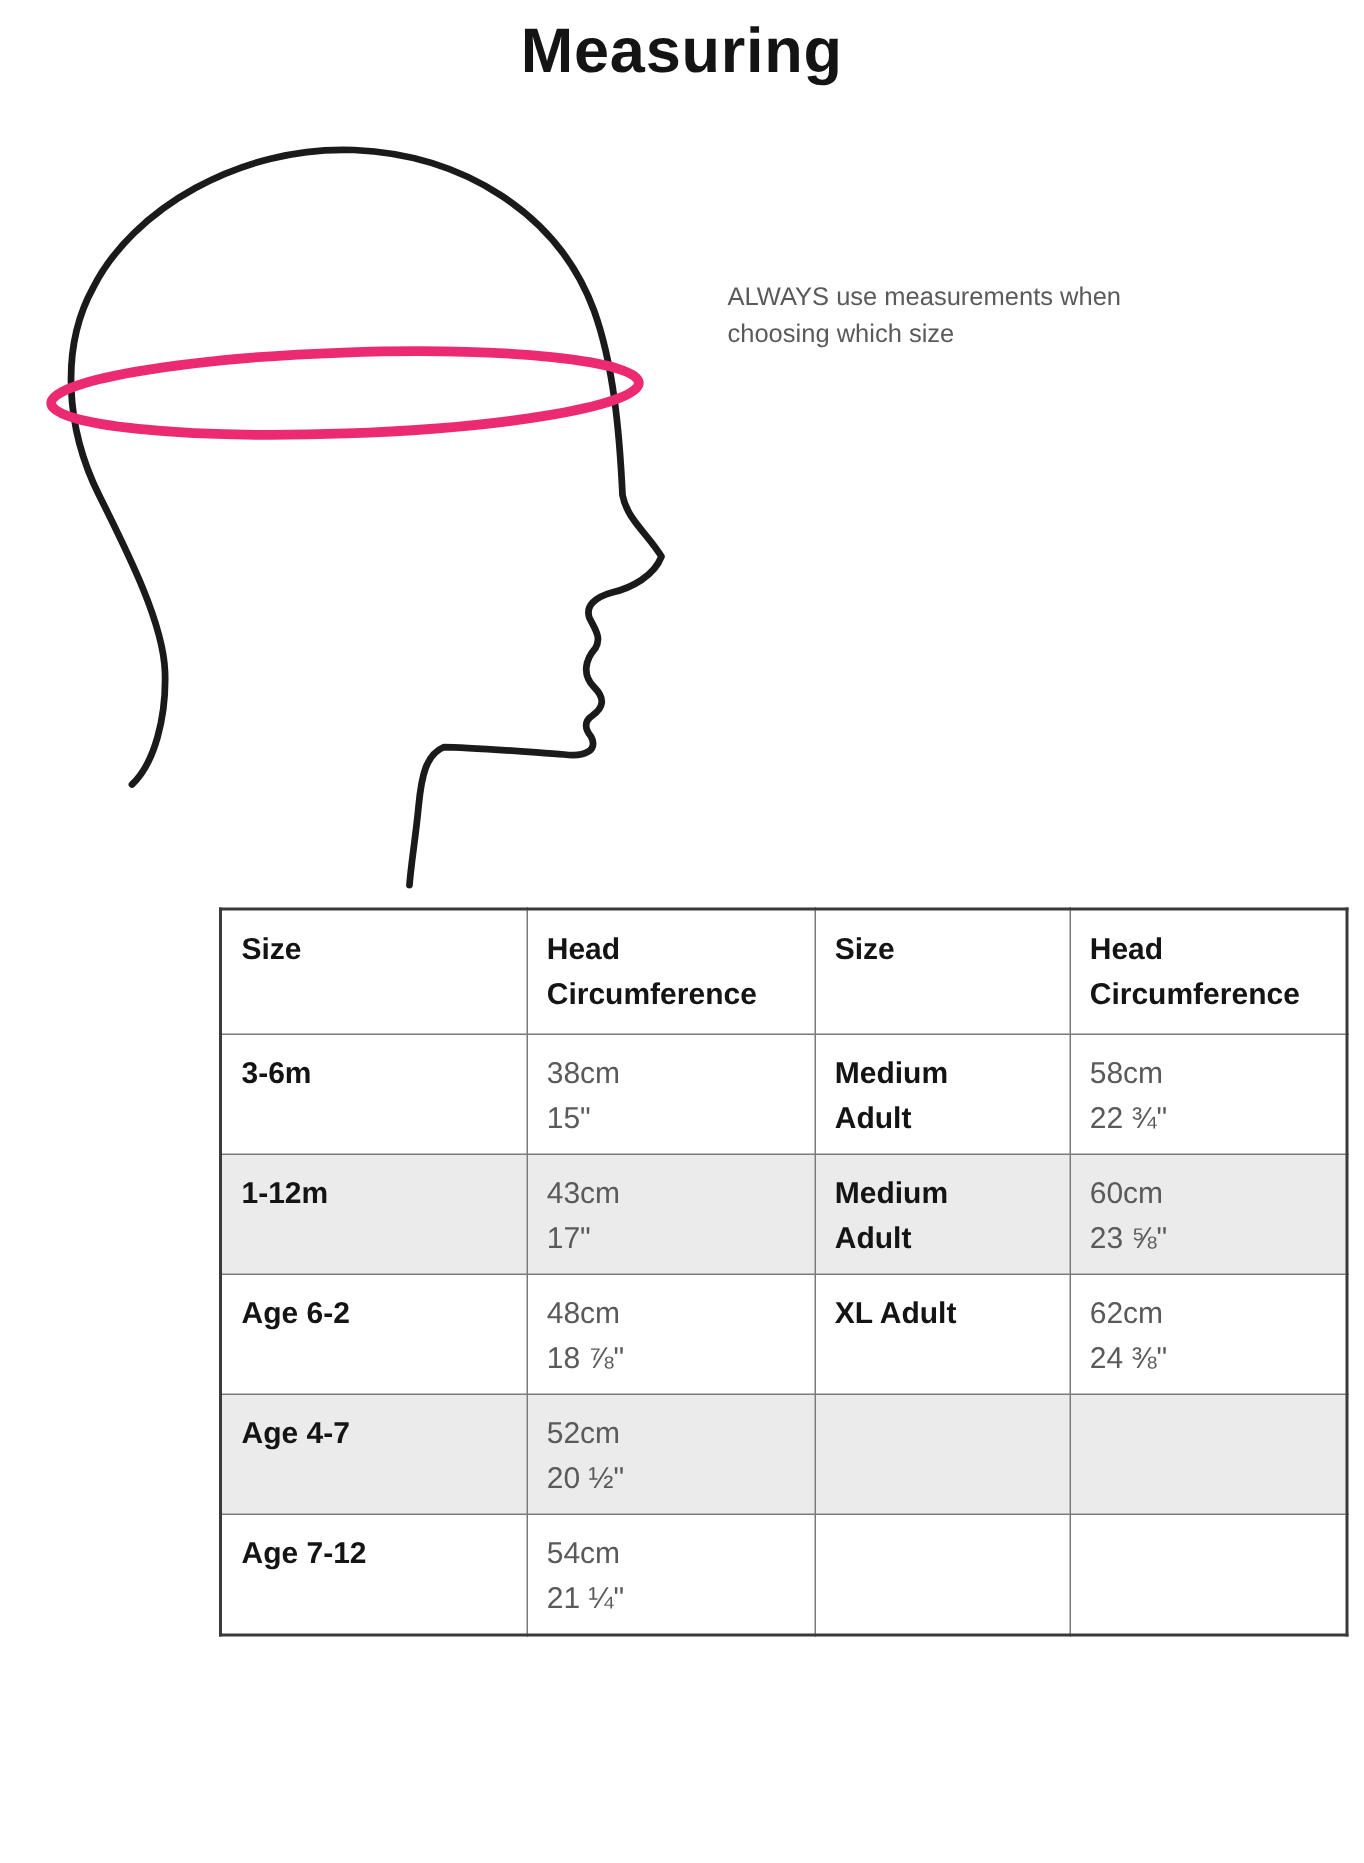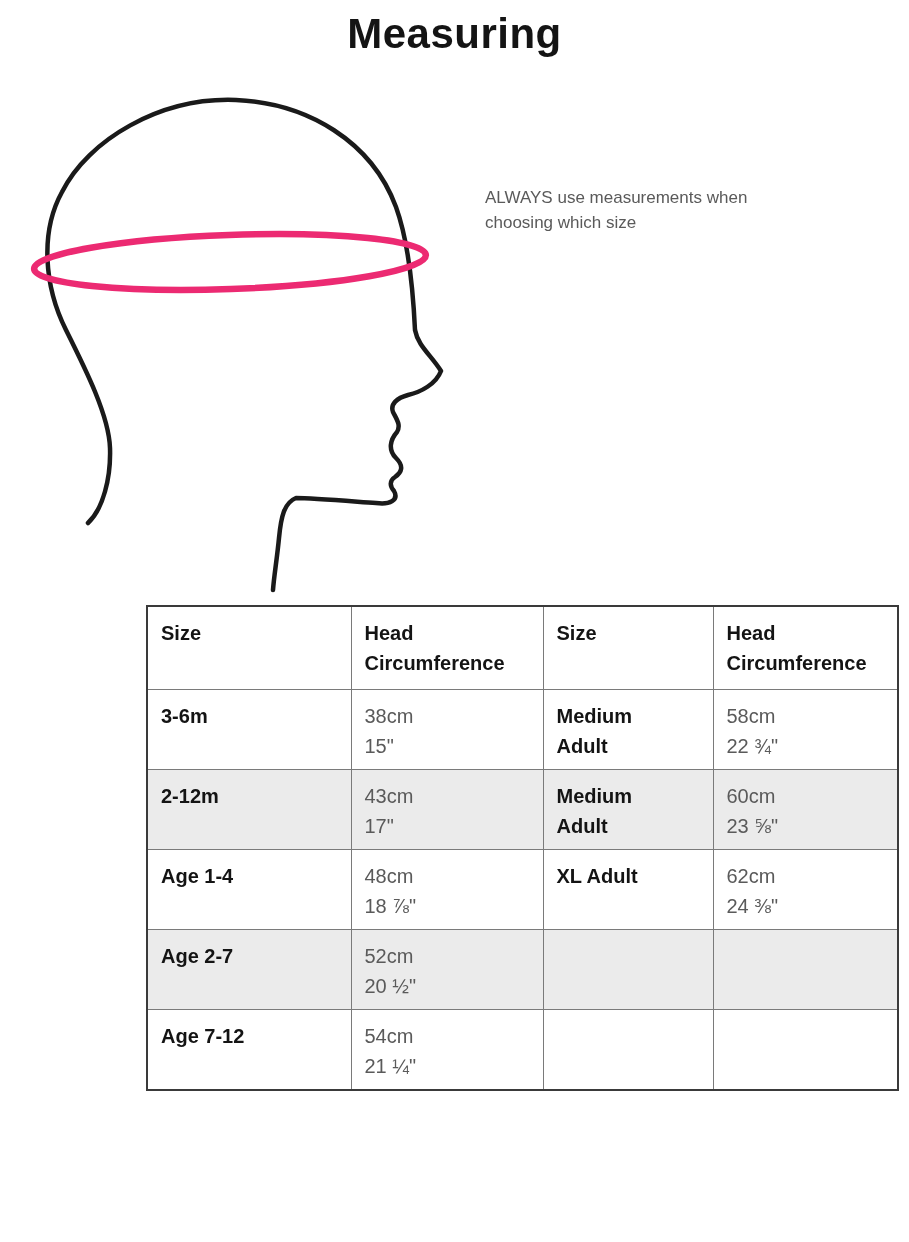--- a/index.html
+++ b/index.html
@@ -136,61 +136,61 @@
           </td>
         <td>
             <div class="circ-value">
               <div>58cm</div>
               <div>22 ¾"</div>
             </div>
           </td>
       </tr>
       <tr>
         <td>
-            <div class="size-label">2-12m</div>
+            <div class="size-label">1-12m</div>
           </td>
         <td>
             <div class="circ-value">
               <div>43cm</div>
               <div>17"</div>
             </div>
           </td>
         <td class="narrow">
             <div class="size-label">Medium Adult</div>
           </td>
         <td>
             <div class="circ-value">
               <div>60cm</div>
               <div>23 ⅝"</div>
             </div>
           </td>
       </tr>
       <tr>
         <td>
-            <div class="size-label">Age 1-4</div>
+            <div class="size-label">Age 6-2</div>
           </td>
         <td>
             <div class="circ-value">
               <div>48cm</div>
               <div>18 ⅞"</div>
             </div>
           </td>
         <td class="narrow">
             <div class="size-label">XL Adult</div>
           </td>
         <td>
             <div class="circ-value">
               <div>62cm</div>
               <div>24 ⅜"</div>
             </div>
           </td>
       </tr>
       <tr>
         <td>
-            <div class="size-label">Age 2-7</div>
+            <div class="size-label">Age 4-7</div>
           </td>
         <td>
             <div class="circ-value">
               <div>52cm</div>
               <div>20 ½"</div>
             </div>
           </td>
         <td class="narrow">
             <div class="size-label"></div>
           </td>

